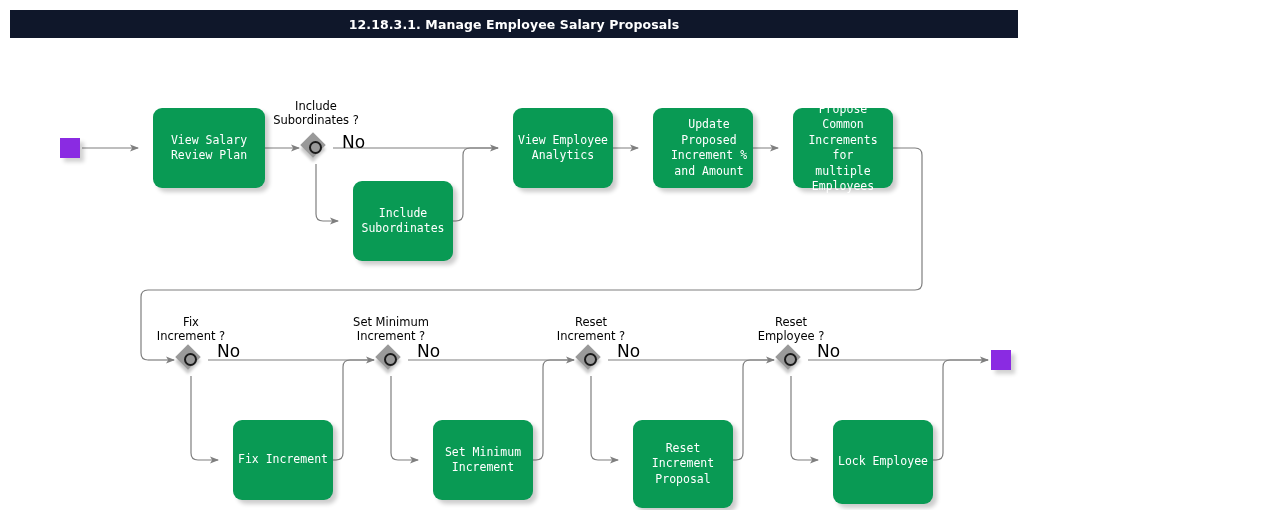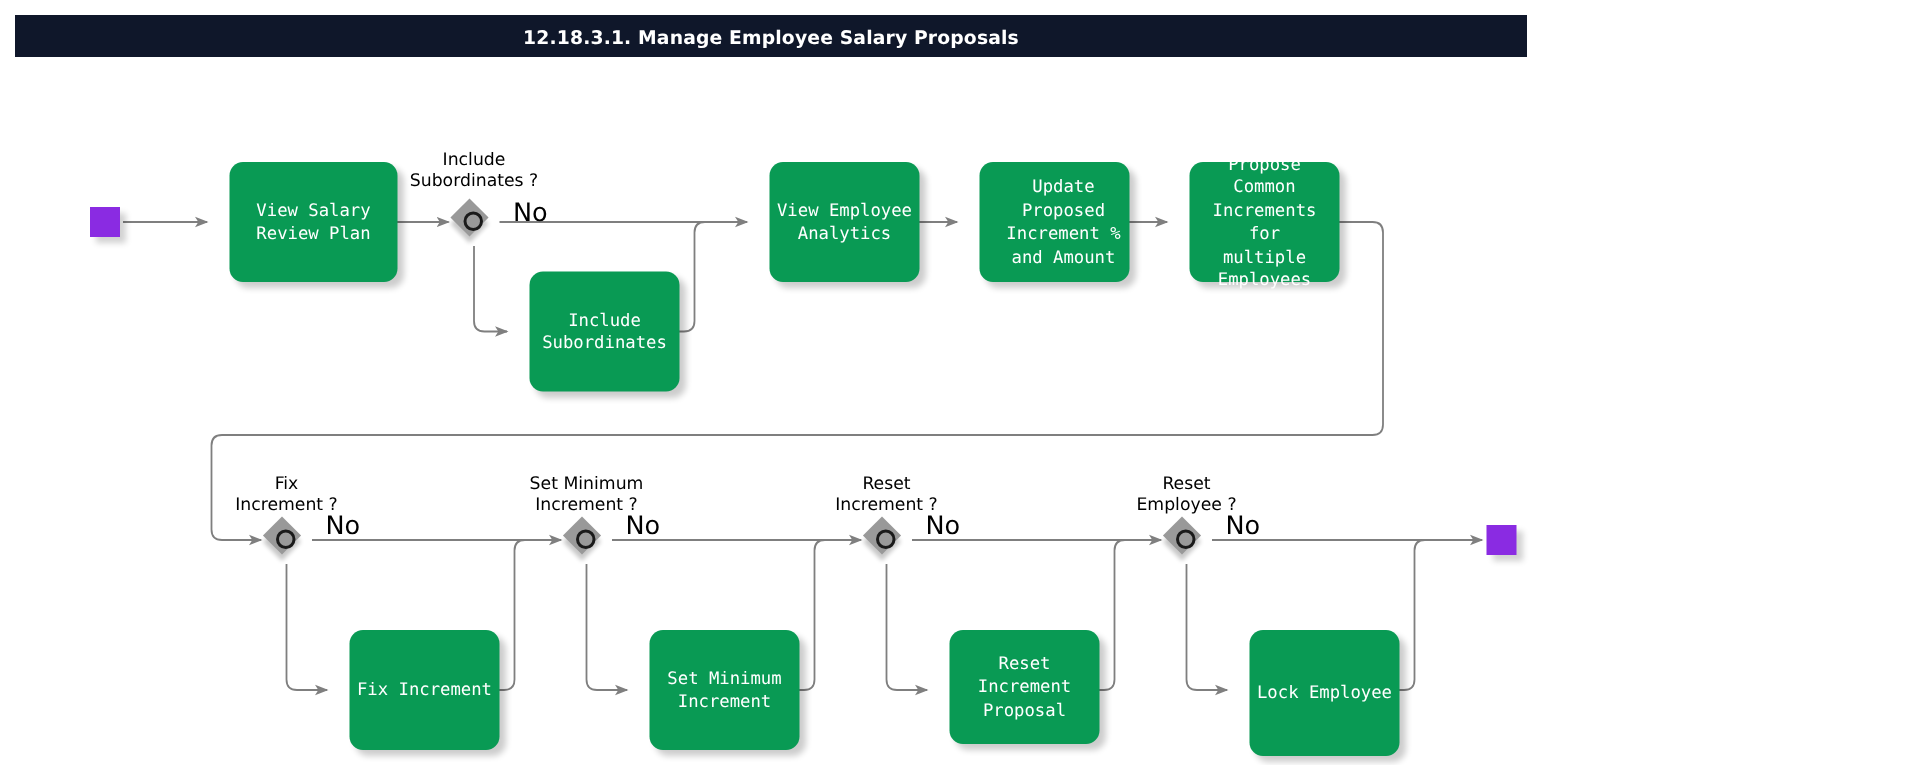--- a/index.html
+++ b/index.html
@@ -230,21 +230,21 @@
 
   <div class="task" style="left:220px; top:420px; width:100px; height:80px;">
     <span class="task-label">Fix Increment</span>
   </div>
 
   <div class="task" style="left:420px; top:420px; width:100px; height:80px;">
     <span class="task-label">Set Minimum
 Increment</span>
   </div>
 
-  <div class="task" style="left:620px; top:420px; width:100px; height:76px;">
+  <div class="task" style="left:620px; top:420px; width:100px; height:88px;">
     <span class="task-label">Reset Increment
 Proposal</span>
   </div>
 
   <div class="task" style="left:820px; top:420px; width:100px; height:84px;">
     <span class="task-label">Lock Employee</span>
   </div>
 
   <div class="gateway" style="left:301px; top:133px;">
     <div class="diamond"></div>

